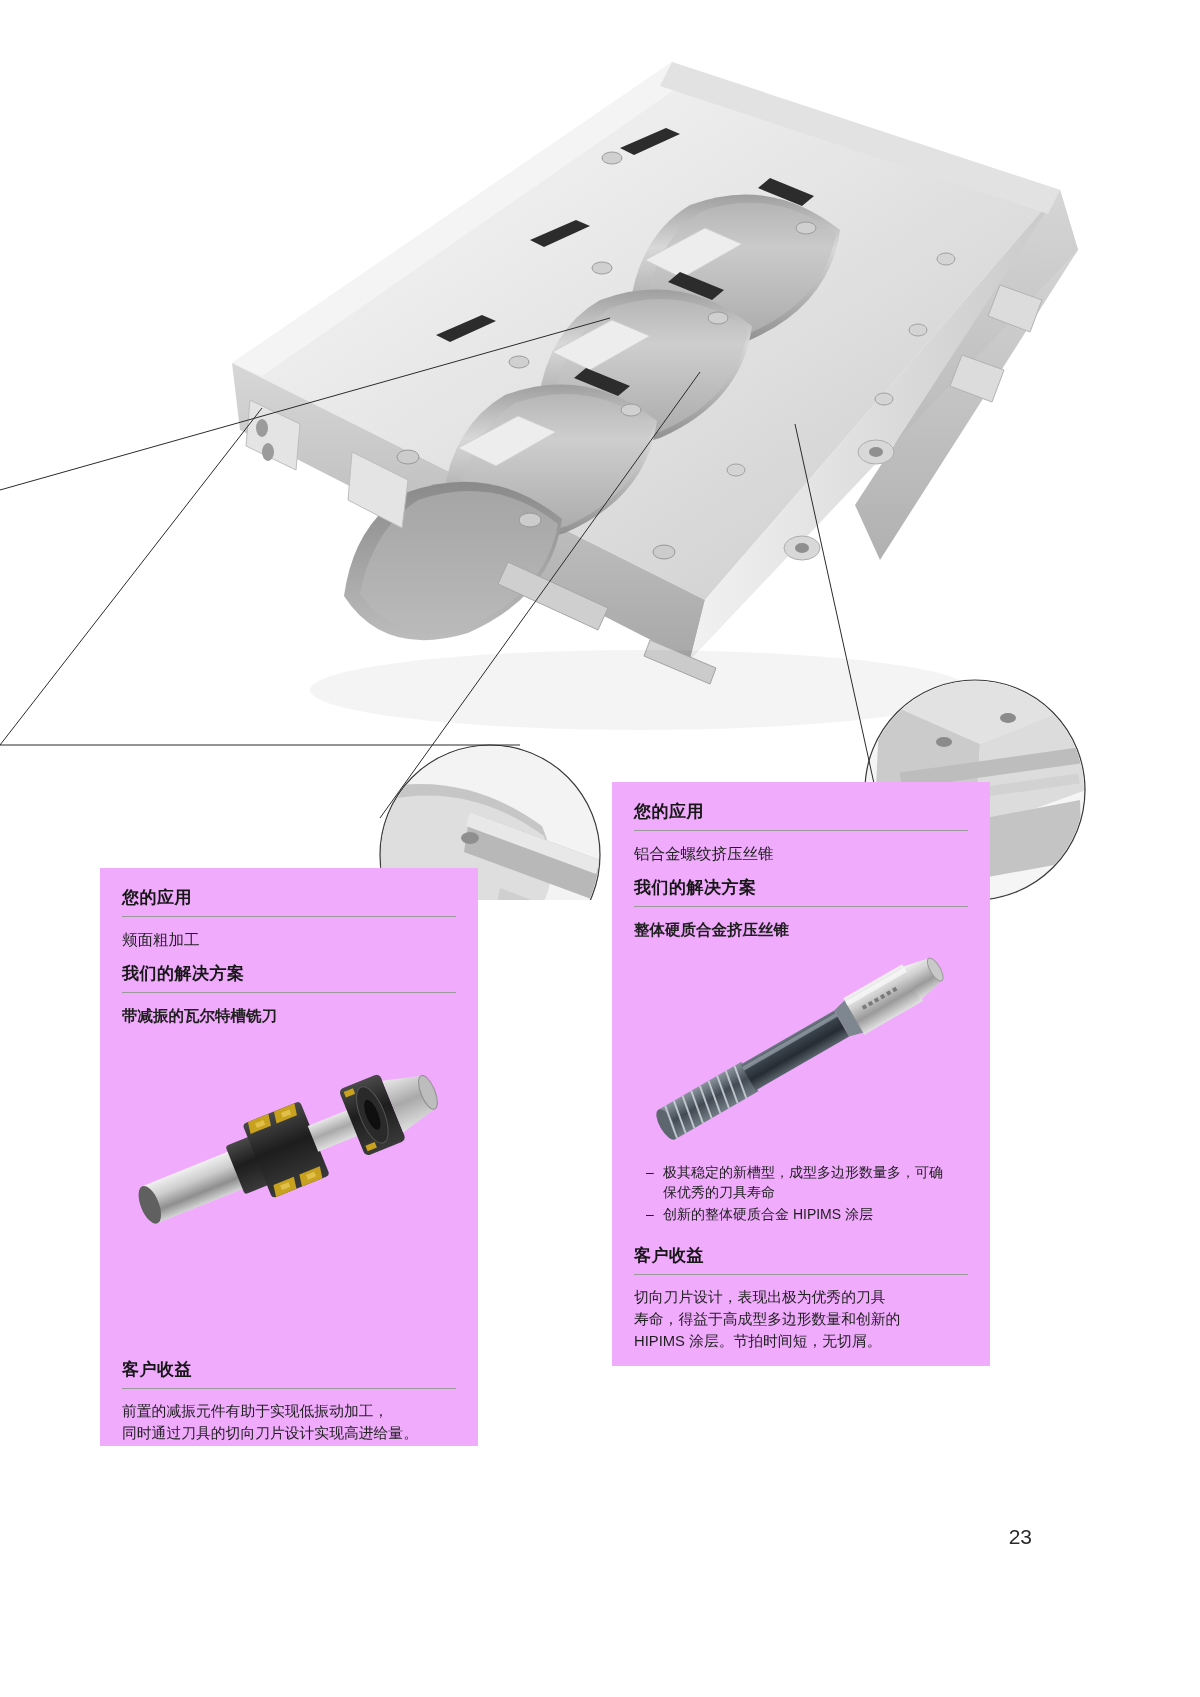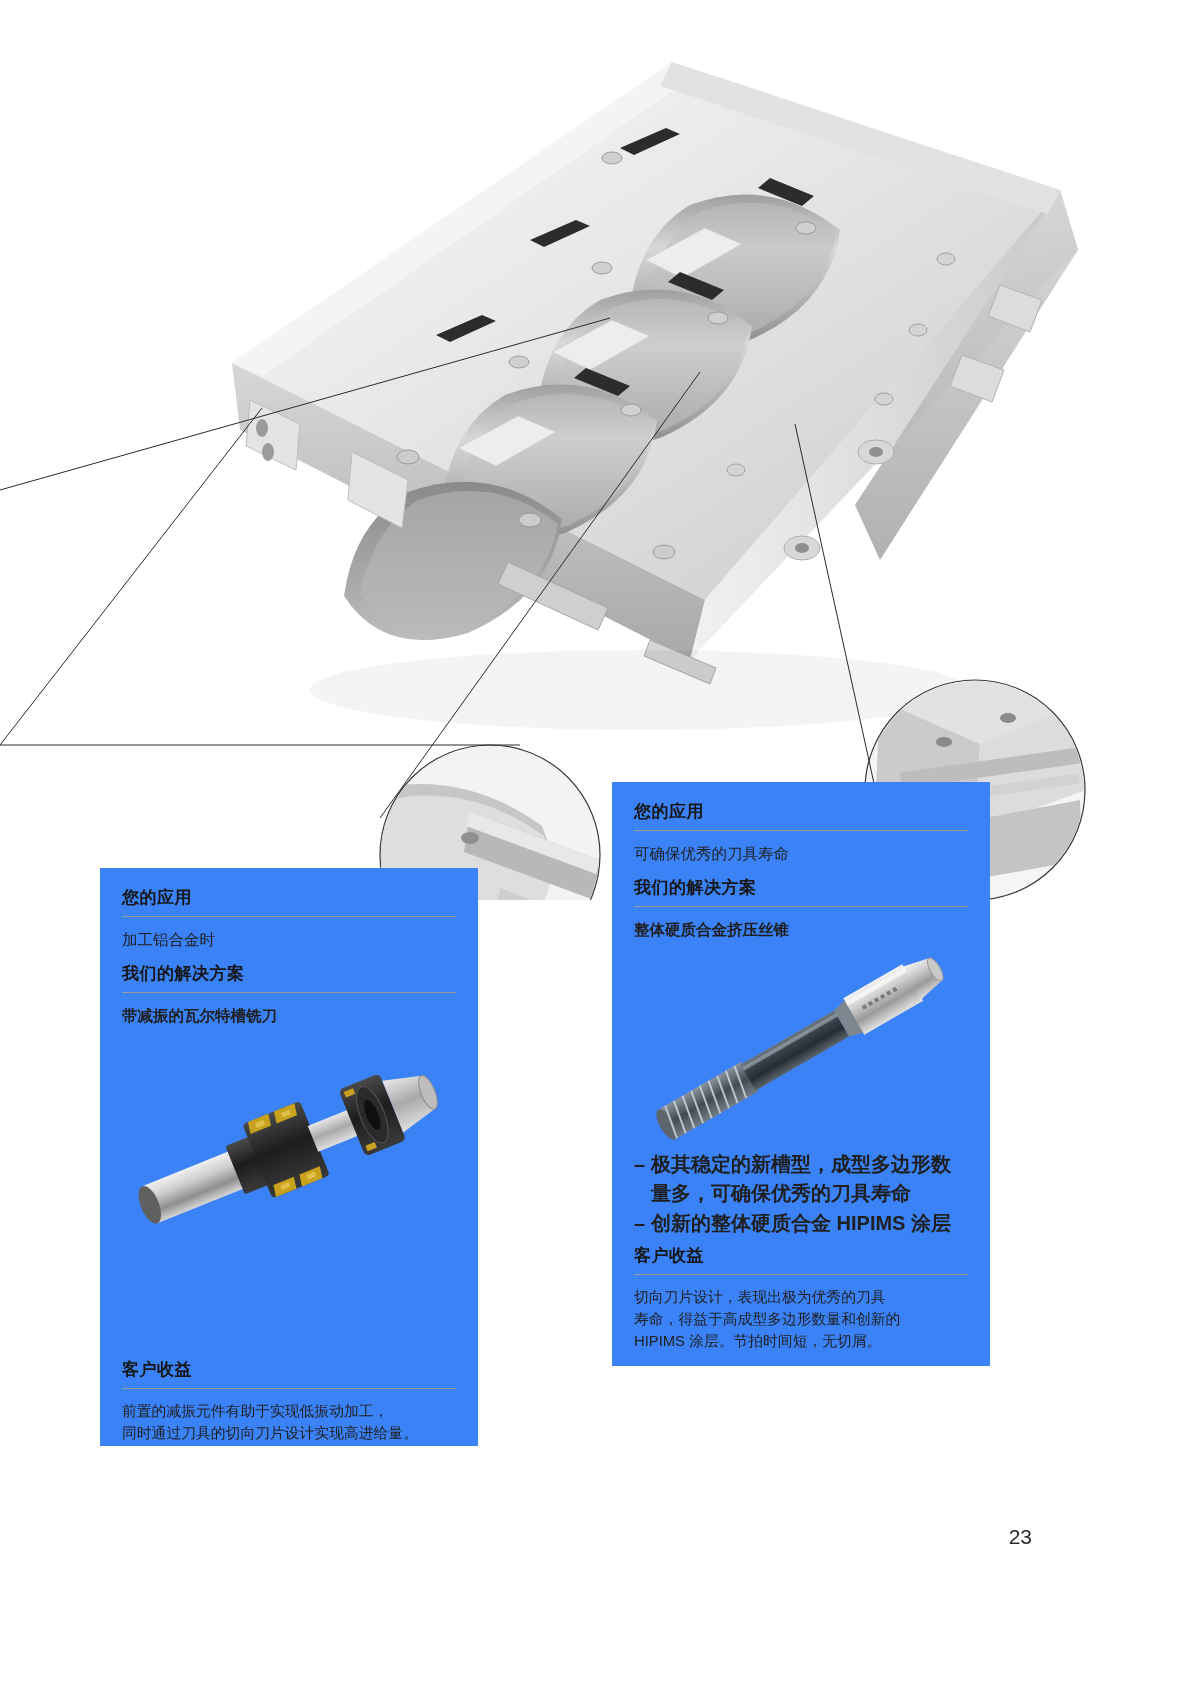--- a/index.html
+++ b/index.html
@@ -32,21 +32,21 @@
   .leaders {
     position: absolute;
     left: 0; top: 0;
     width: 1200px; height: 1000px;
     pointer-events: none;
   }
 
   
   .panel {
     position: absolute;
-    background: #3b82f6;
+    background: #f0abfc;
     box-sizing: border-box;
   }
   .panel-left {
     left: 100px;
     top: 868px;
     width: 378px;
     height: 578px;
   }
   .panel-right {
     left: 612px;
@@ -73,26 +73,25 @@
   .body-line {
     font-size: 15.5px;
     line-height: 1.55;
     margin: 0;
     color: #1f1f1f;
   }
   .body-line.bold { font-weight: bold; }
 
   ul.feature-list {
     list-style: none;
-    margin: 0;
+    margin: 12px;
     padding: 0;
-    font-size: 20px;
+    font-size: 14px;
     line-height: 1.45;
     color: #1f1f1f;
-    font-weight: bold;
   }
   ul.feature-list li {
     position: relative;
     padding-left: 17px;
     margin-bottom: 1px;
   }
   ul.feature-list li::before {
     content: "–";
     position: absolute;
     left: 0;
@@ -283,21 +282,21 @@
       <line x1="380" y1="818" x2="700" y2="372"></line>
       <line x1="886" y1="838" x2="795" y2="424"></line>
     </g>
   </svg>
 
   <div class="panel panel-left">
 
     <div class="block" style="top:18px;">
       <h3 class="sec-title">您的应用</h3>
       <hr class="rule">
-      <p class="body-line">加工铝合金时</p>
+      <p class="body-line">颊面粗加工</p>
     </div>
 
     <div class="block" style="top:94px;">
       <h3 class="sec-title">我们的解决方案</h3>
       <hr class="rule">
       <p class="body-line bold">带减振的瓦尔特槽铣刀</p>
     </div>
 
     <div class="product-img" style="left:20px; top:178px;">
       <svg width="340" height="200" viewBox="0 0 340 200" xmlns="http://www.w3.org/2000/svg">
@@ -363,21 +362,21 @@
       <p class="para">前置的减振元件有助于实现低振动加工，</p>
       <p class="para">同时通过刀具的切向刀片设计实现高进给量。</p>
     </div>
   </div>
 
   <div class="panel panel-right">
 
     <div class="block" style="top:18px;">
       <h3 class="sec-title">您的应用</h3>
       <hr class="rule">
-      <p class="body-line">可确保优秀的刀具寿命</p>
+      <p class="body-line">铝合金螺纹挤压丝锥</p>
     </div>
 
     <div class="block" style="top:94px;">
       <h3 class="sec-title">我们的解决方案</h3>
       <hr class="rule">
       <p class="body-line bold">整体硬质合金挤压丝锥</p>
     </div>
 
     <div class="product-img" style="left:14px; top:170px;">
       <svg width="350" height="190" viewBox="0 0 350 190" xmlns="http://www.w3.org/2000/svg">

